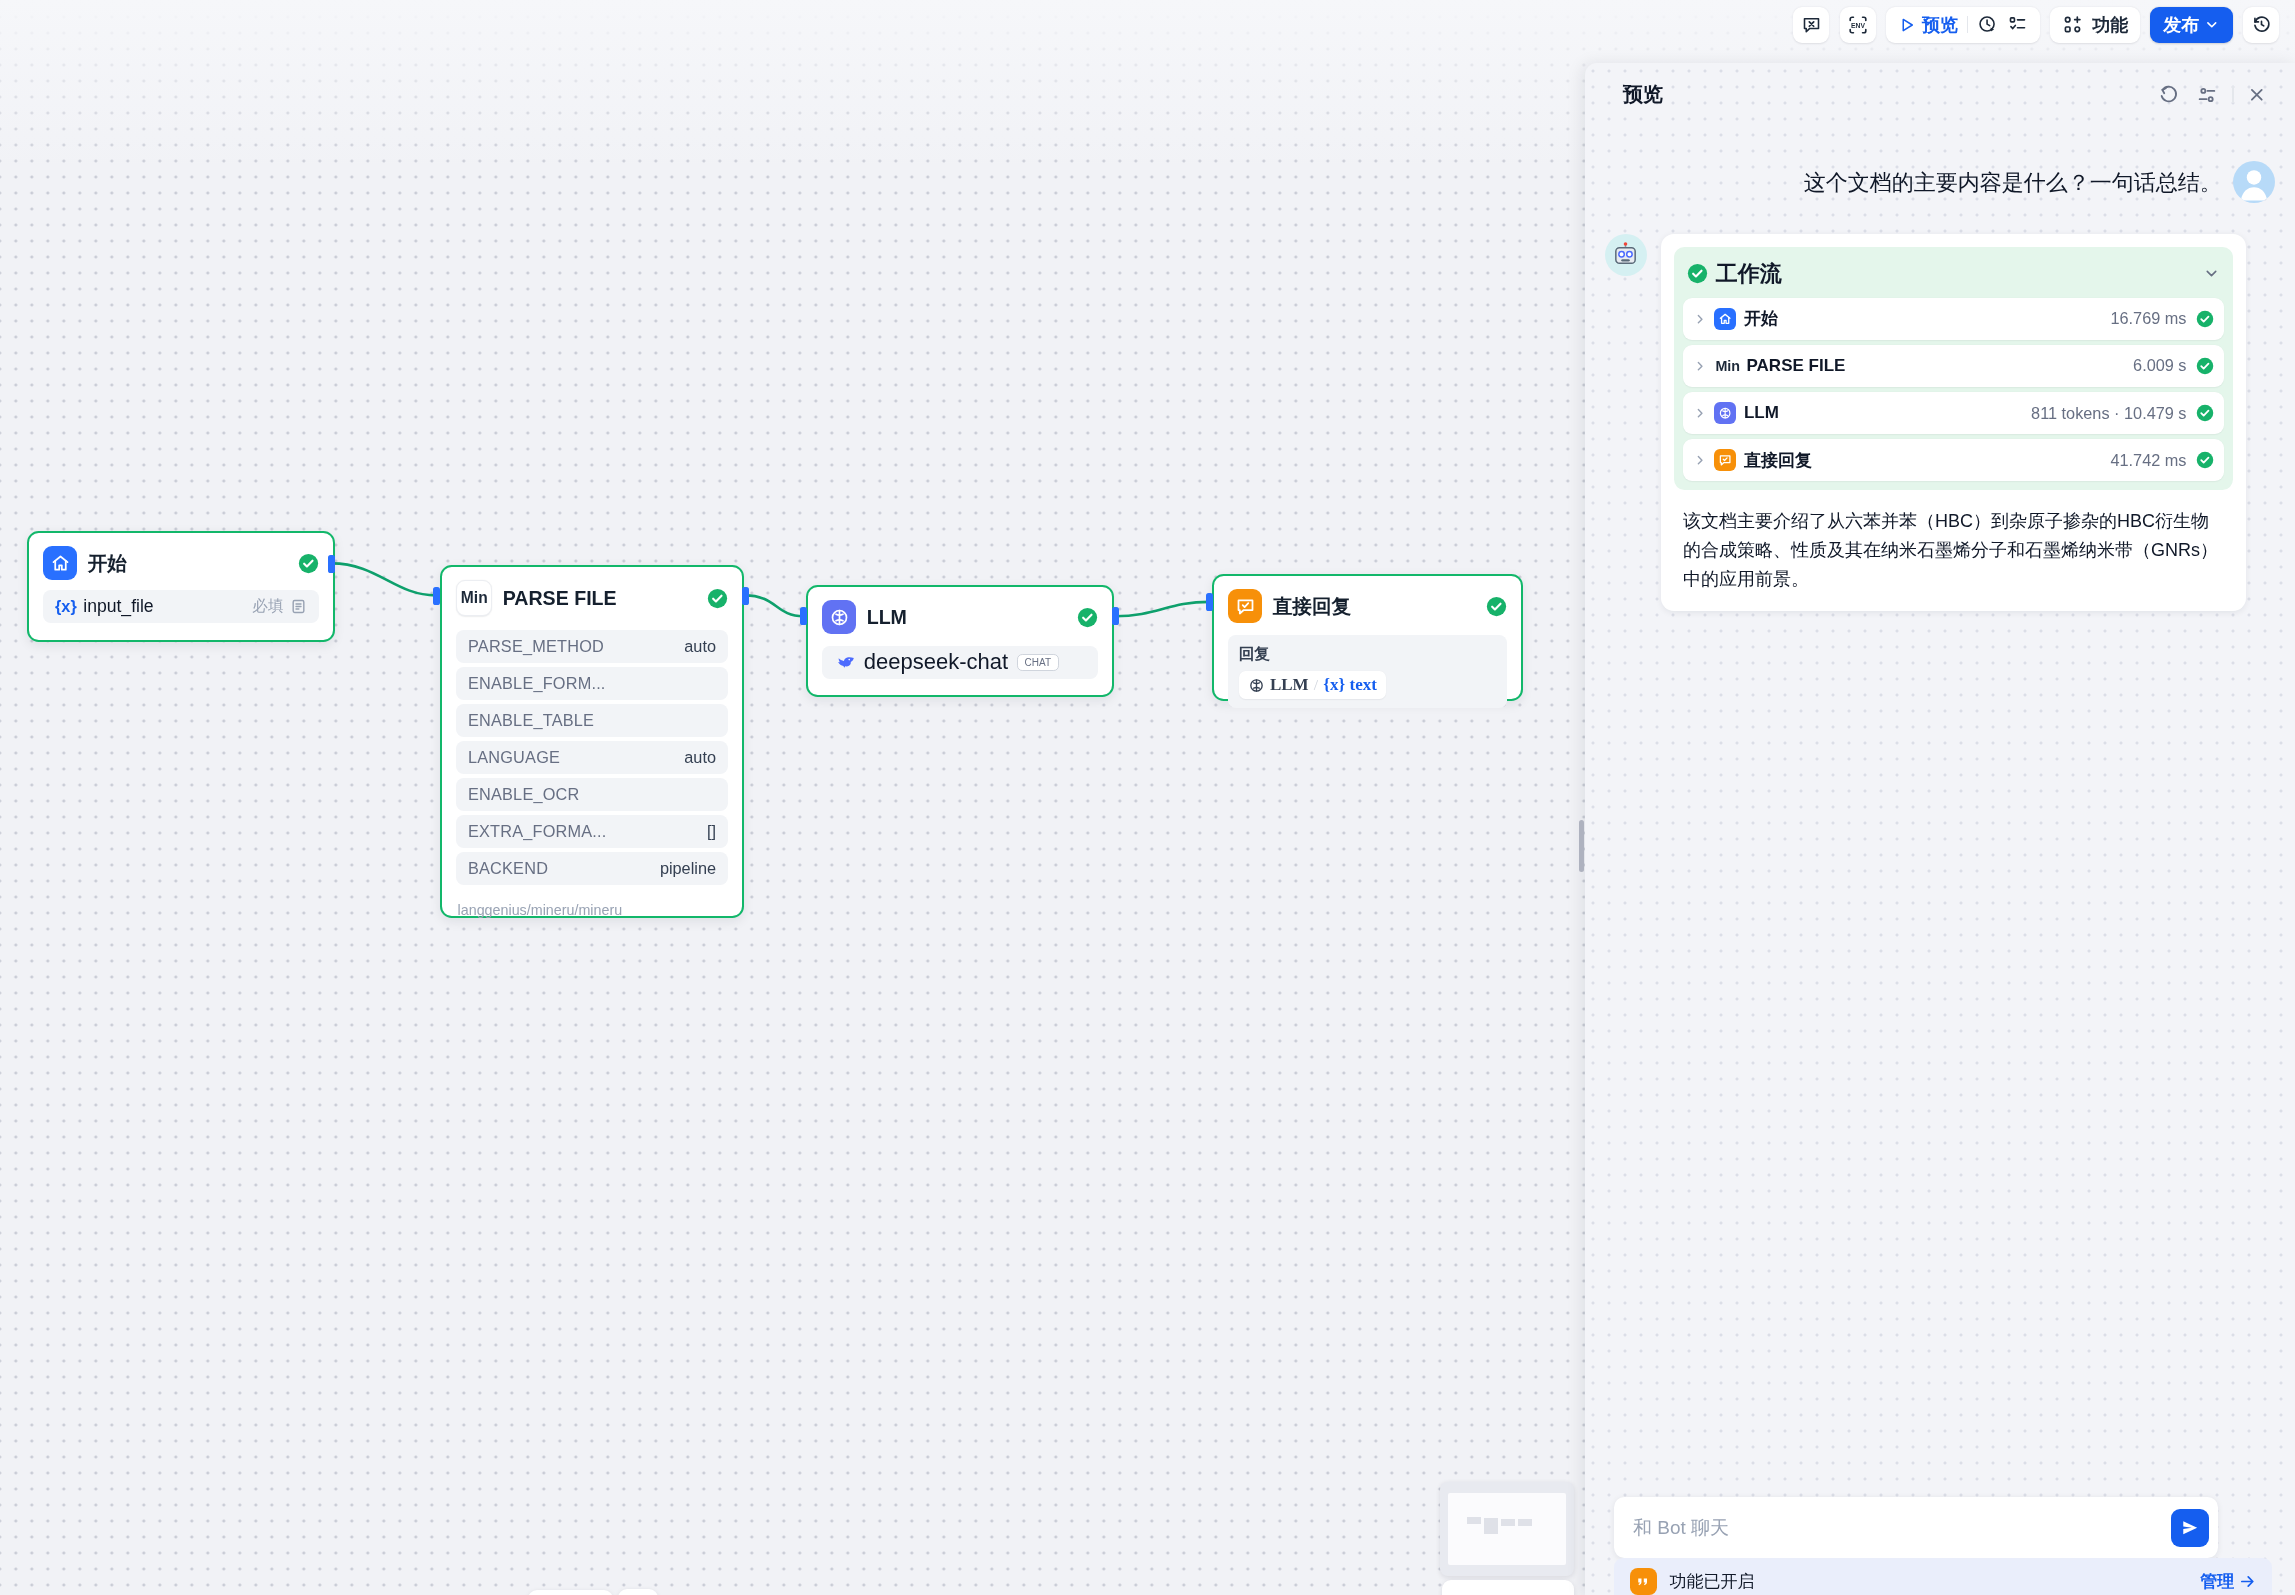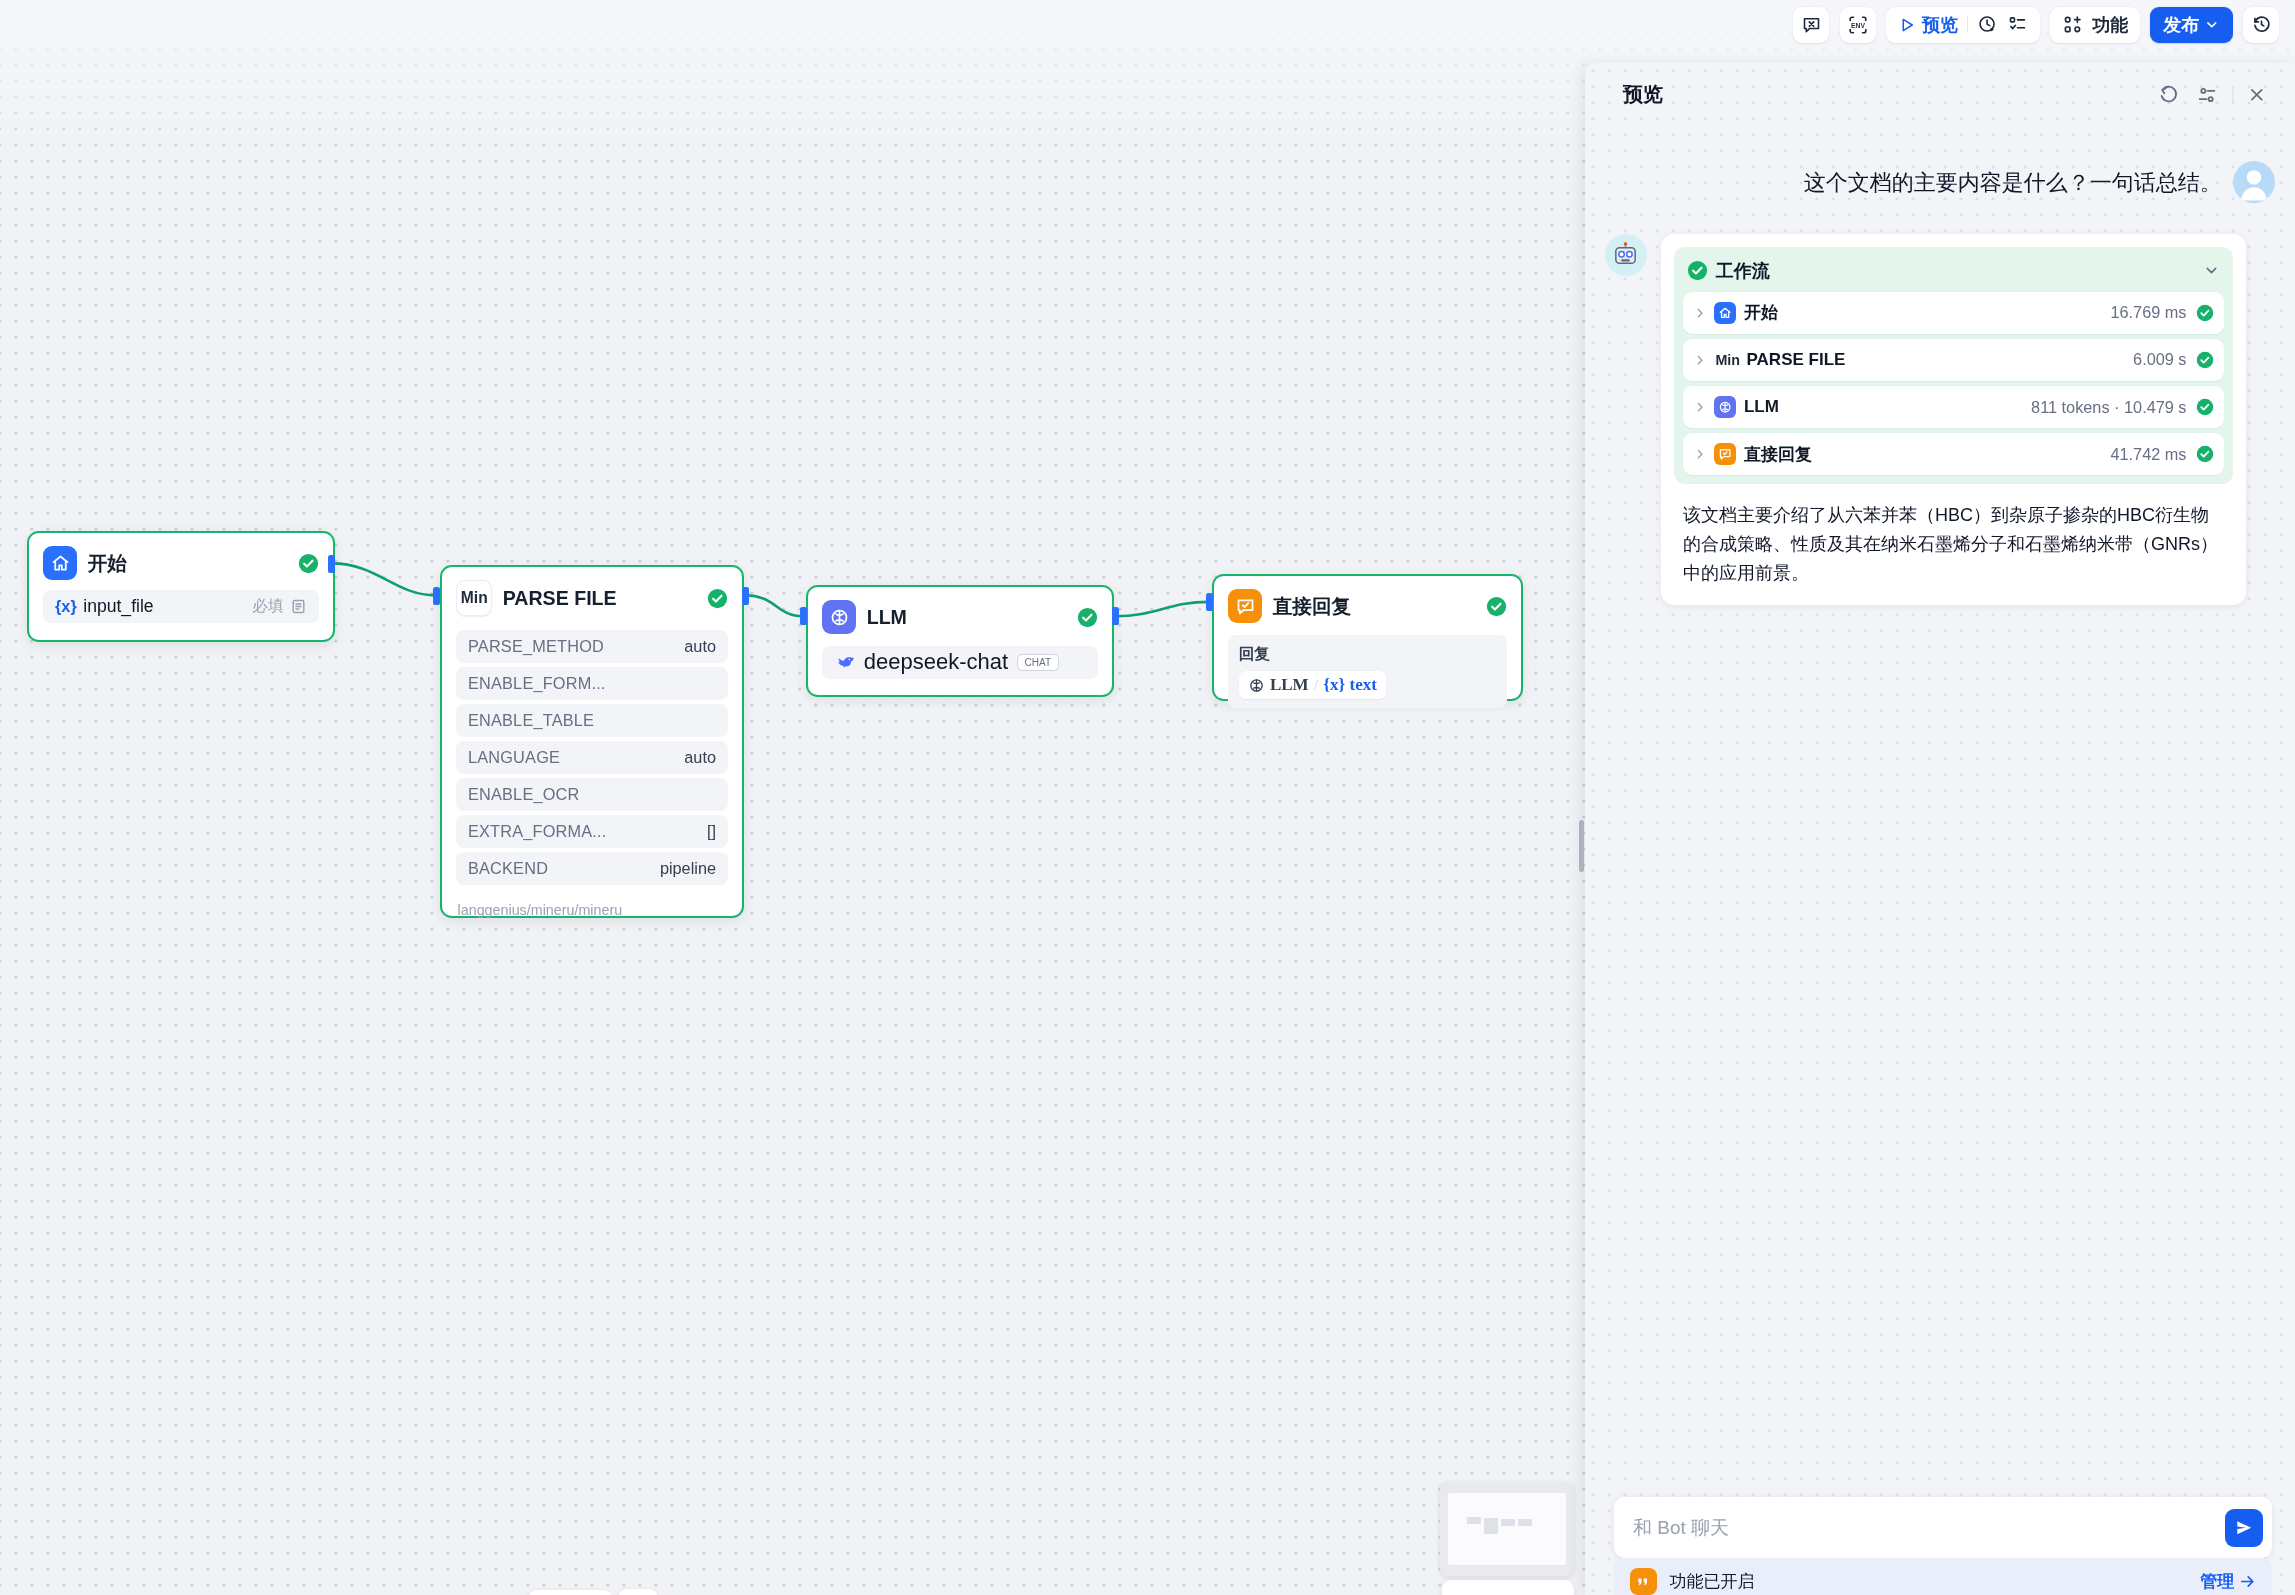--- a/index.html
+++ b/index.html
@@ -76,29 +76,29 @@
   .msg-user{position:absolute;right:19.6px;top:98px;display:flex;align-items:flex-start;gap:11.7px;}
   .msg-user .txt{font-size:22px;color:#101828;line-height:44px;}
   .avatar{width:42px;height:42px;border-radius:50%;flex:none;display:flex;align-items:center;justify-content:center;overflow:hidden;}
   .av-user{background:#b7daf8;}
   .av-bot{background:#d5f0f2;}
   .msg-bot{position:absolute;left:19.6px;top:171px;display:flex;align-items:flex-start;gap:14.3px;}
   .bubble{width:585px;background:#fff;border-radius:13px;box-shadow:0 1.3px 6.5px rgba(16,24,40,.07);
     padding:13px 13px 17px;box-sizing:border-box;}
   .trace{background:#e4f6eb;border-radius:10.4px;padding:0 0 9px;}
   .trace-head{display:flex;align-items:center;gap:7.8px;padding:11.7px 13px 9px;cursor:pointer;}
-  .trace-title{font-size:18px;font-weight:700;color:#101828;flex:1;}
+  .trace-title{font-size:22px;font-weight:700;color:#101828;flex:1;}
   .trow{background:#fff;border-radius:9px;height:42px;margin:0 9px 5.2px;display:flex;align-items:center;
     padding:0 10.4px;box-sizing:border-box;box-shadow:0 0.7px 1.3px rgba(16,24,40,.05);cursor:pointer;}
   .trow .nico{width:22px;height:22px;border-radius:5.9px;display:flex;align-items:center;justify-content:center;margin:0 7.8px 0 6.5px;flex:none;}
   .trow .name{font-size:17px;font-weight:700;color:#101828;flex:1;}
   .trow .meta{font-size:16.3px;color:#676f83;margin-right:9px;}
   .minword{font-size:14.3px;font-weight:700;color:#1d2939;margin:0 6.5px 0 7.8px;}
   .answer{font-size:18px;line-height:29px;color:#101828;margin:17px 9px 0;}
-  .chatbox{position:absolute;left:29px;bottom:38px;width:658px;height:61px;background:#fff;border-radius:10.4px;
+  .chatbox{position:absolute;left:29px;bottom:38px;width:604px;height:61px;background:#fff;border-radius:10.4px;
     box-shadow:0 1.3px 6.5px rgba(16,24,40,.08);display:flex;align-items:center;padding:0 9px 0 17px;box-sizing:border-box;}
   .chatbox input{flex:1;border:none;outline:none;font-size:19px;color:#101828;background:transparent;
     font-family:"Liberation Sans","DejaVu Sans",sans-serif;}
   .chatbox input::placeholder{color:#98a2b3;}
   .send{width:38px;height:38px;border-radius:9px;background:#155eef;display:flex;align-items:center;justify-content:center;cursor:pointer;flex:none;}
   .featbar{position:absolute;left:29px;bottom:-9px;width:658px;height:47px;background:#eaeefb;border-radius:9px 9px 0 0;
     display:flex;align-items:center;padding:0 15.6px;box-sizing:border-box;}
   .featico{width:27px;height:27px;border-radius:7.8px;background:#f79009;display:flex;align-items:center;justify-content:center;flex:none;}
   .feattxt{font-size:17px;color:#101828;margin-left:13px;flex:1;}
   .manage{display:flex;align-items:center;gap:5.2px;color:#155eef;font-size:17px;font-weight:700;cursor:pointer;}

